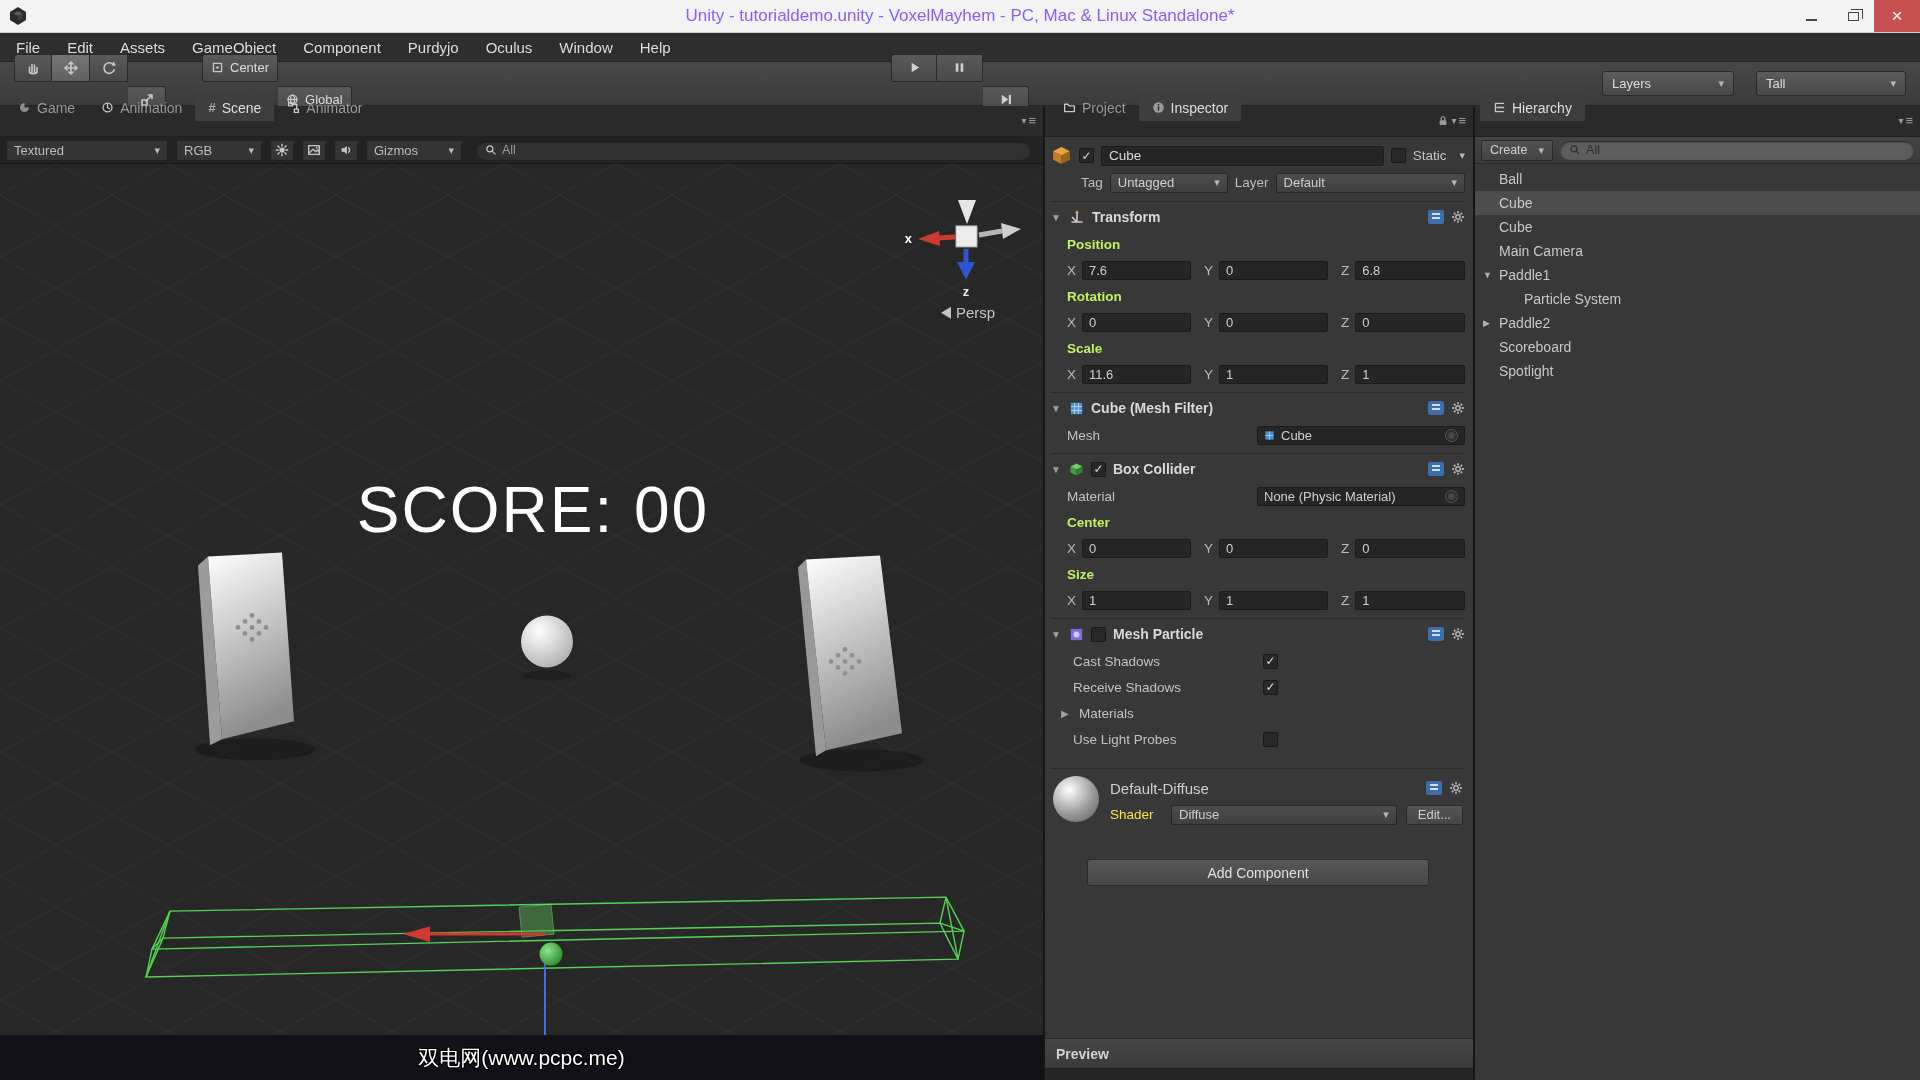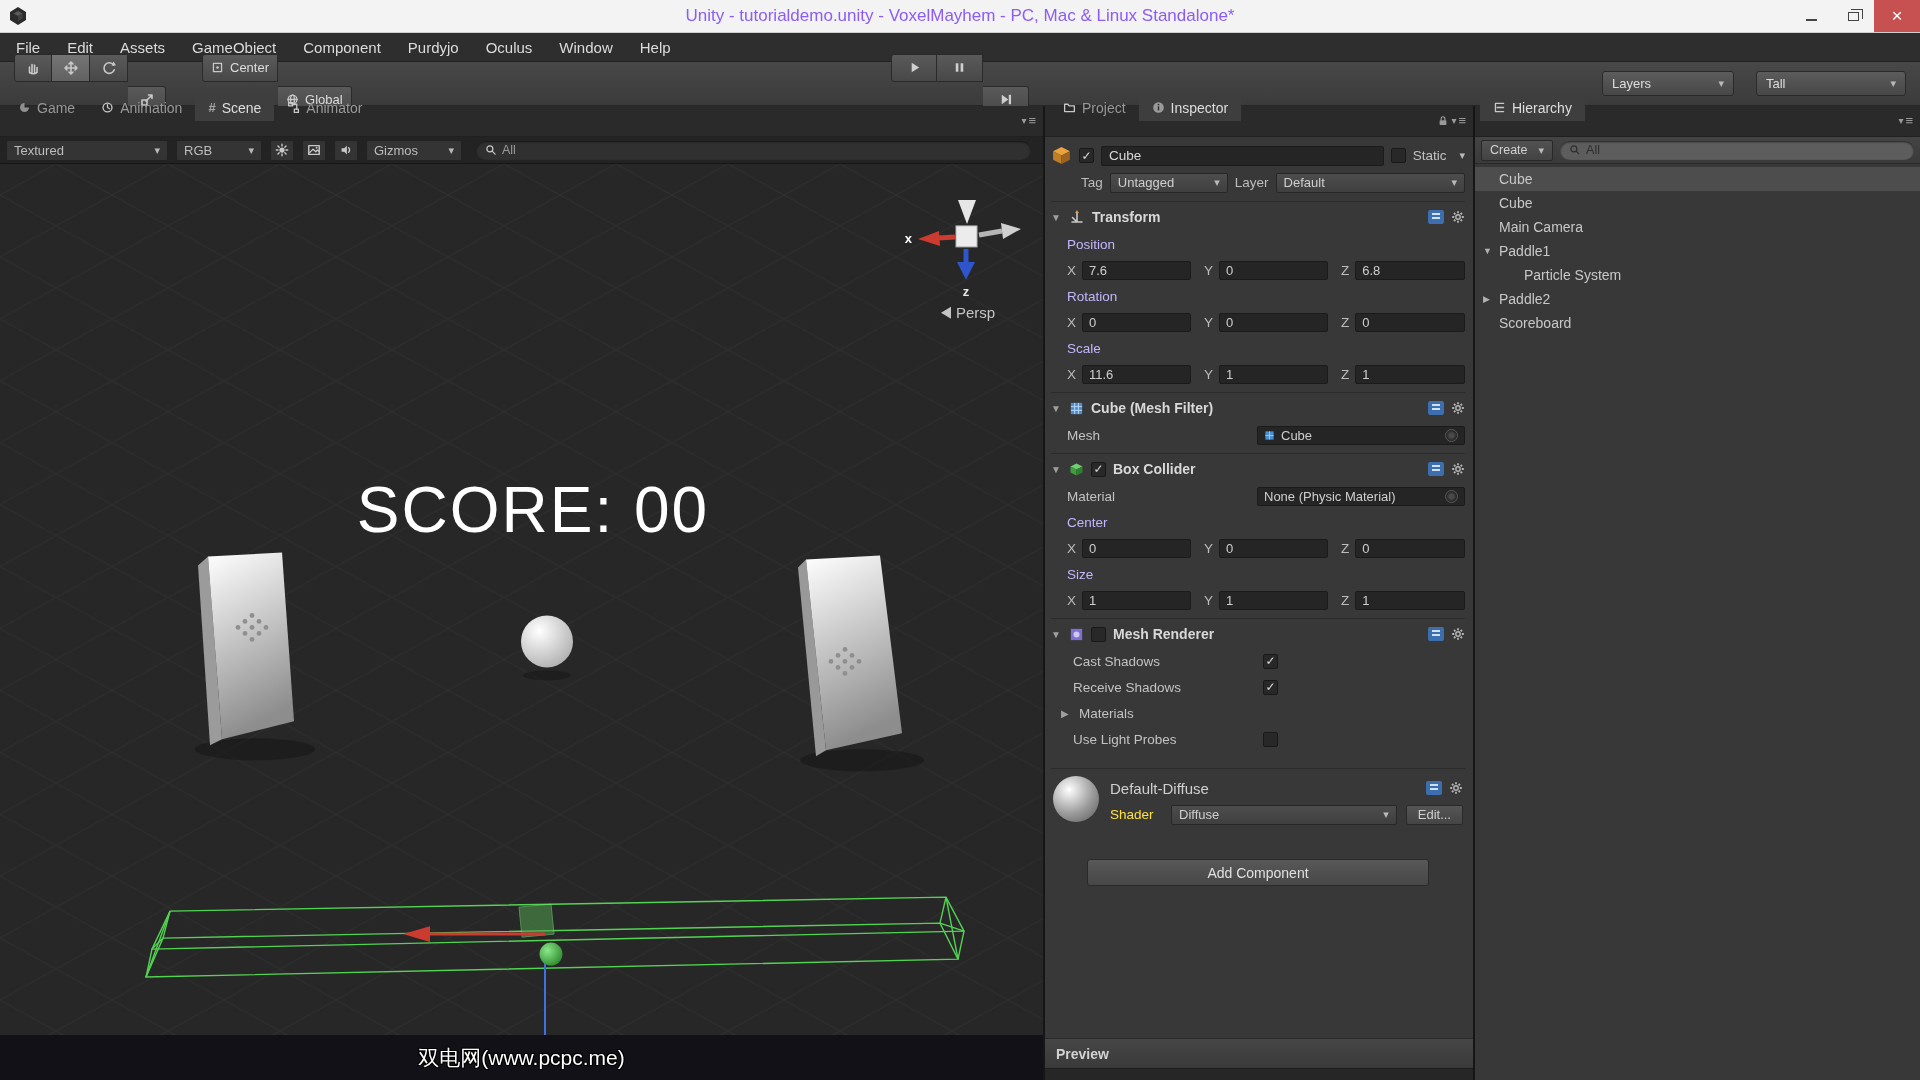--- a/index.html
+++ b/index.html
@@ -99,21 +99,21 @@
   .layer-dd { flex:1; }
   .comp { border-top:1px solid #2b2b2b; margin-top:5px; padding-top:1px; }
   .comp-header { display:flex; align-items:center; height:28px; gap:7px; }
   .comp-title { font-weight:bold; color:#d9d9d9; font-size:14px; }
   .fold { color:#9f9f9f; font-size:10px; width:11px; flex:none; }
   .hdr-icons { margin-left:auto; display:flex; align-items:center; gap:7px; }
   .doc-icon { width:16px; height:14px; background:#3d6fae; border-radius:2px; position:relative; }
   .doc-icon::after { content:""; position:absolute; left:4px; top:3px; width:8px; height:2px;
     background:#cfe0f2; box-shadow:0 4px 0 #cfe0f2; }
   .sub-label { height:26px; display:flex; align-items:center; padding-left:16px;
-    font-size:13.5px; color:#c4b5fd; }
+    font-size:13.5px; color:#bef264;font-weight:bold; }
   .vec-row { display:flex; align-items:center; height:26px; padding-left:16px; gap:13px; }
   .vec-group { flex:1; display:flex; align-items:center; gap:6px; }
   .axis { font-size:13.5px; color:#bdbdbd; }
   .num-field { flex:1; height:19px; background:#252525; border:1px solid #1b1b1b; border-radius:2px;
     padding:0 6px; color:#cfcfcf; font-size:13px; display:flex; align-items:center; }
   .prop-row { display:flex; align-items:center; height:26px; padding-left:16px; }
   .prop-row.indent { padding-left:22px; }
   .prop-label { width:190px; flex:none; font-size:13.5px; color:#c2c2c2; }
   .obj-field { flex:1; height:19px; background:#252525; border:1px solid #1b1b1b; border-radius:2px;
     display:flex; align-items:center; gap:6px; padding:0 6px; color:#cfcfcf; font-size:13px;
@@ -672,21 +672,21 @@
       </div>
 
       <div class="comp">
         <div class="comp-header">
           <span class="fold">▼</span>
           <svg width="15" height="15" viewBox="0 0 16 16">
               <rect x="2" y="2" width="12" height="12" fill="#7e6fd4"></rect>
               <circle cx="8" cy="8" r="3.2" fill="#cfc8f0"></circle>
             </svg>
           <span class="cb"></span>
-          <span class="comp-title">Mesh Renderer</span>
+          <span class="comp-title">Mesh Particle</span>
           <span class="hdr-icons">
             <span class="doc-icon"></span>
             <svg width="14" height="14" viewBox="0 0 14 14">
                 <circle cx="7" cy="7" r="2.2" fill="none" stroke="#b5b5b5" stroke-width="1.4"></circle>
                 <g stroke="#b5b5b5" stroke-width="1.8">
                   <path d="M7 1.2 V3.2 M7 10.8 V12.8 M1.2 7 H3.2 M10.8 7 H12.8 M3 3 L4.4 4.4 M9.6 9.6 L11 11 M11 3 L9.6 4.4 M4.4 9.6 L3 11"></path>
                 </g>
               </svg>
           </span>
         </div>
@@ -769,20 +769,23 @@
       <div class="hier-search">
         <svg width="12" height="12" viewBox="0 0 16 16">
             <circle cx="6.5" cy="6.5" r="4" fill="none" stroke="#2e2e2e" stroke-width="1.6"></circle>
             <path d="M9.5 9.5 L13.5 13.5" stroke="#2e2e2e" stroke-width="1.6"></path>
           </svg>
         <span>All</span>
       </div>
     </div>
 
     <div class="hier-list">
+      <div class="hier-row">
+          <span>Ball</span>
+        </div>
       <div class="hier-row selected">
           <span>Cube</span>
         </div>
       <div class="hier-row">
           <span>Cube</span>
         </div>
       <div class="hier-row">
           <span>Main Camera</span>
         </div>
       <div class="hier-row">
@@ -792,15 +795,18 @@
       <div class="hier-row child">
           <span>Particle System</span>
         </div>
       <div class="hier-row">
         <span class="tri">▶</span>
         <span>Paddle2</span>
       </div>
       <div class="hier-row">
           <span>Scoreboard</span>
         </div>
+      <div class="hier-row">
+          <span>Spotlight</span>
+        </div>
     </div>
   </div>
 </div>
 
 </body></html>

